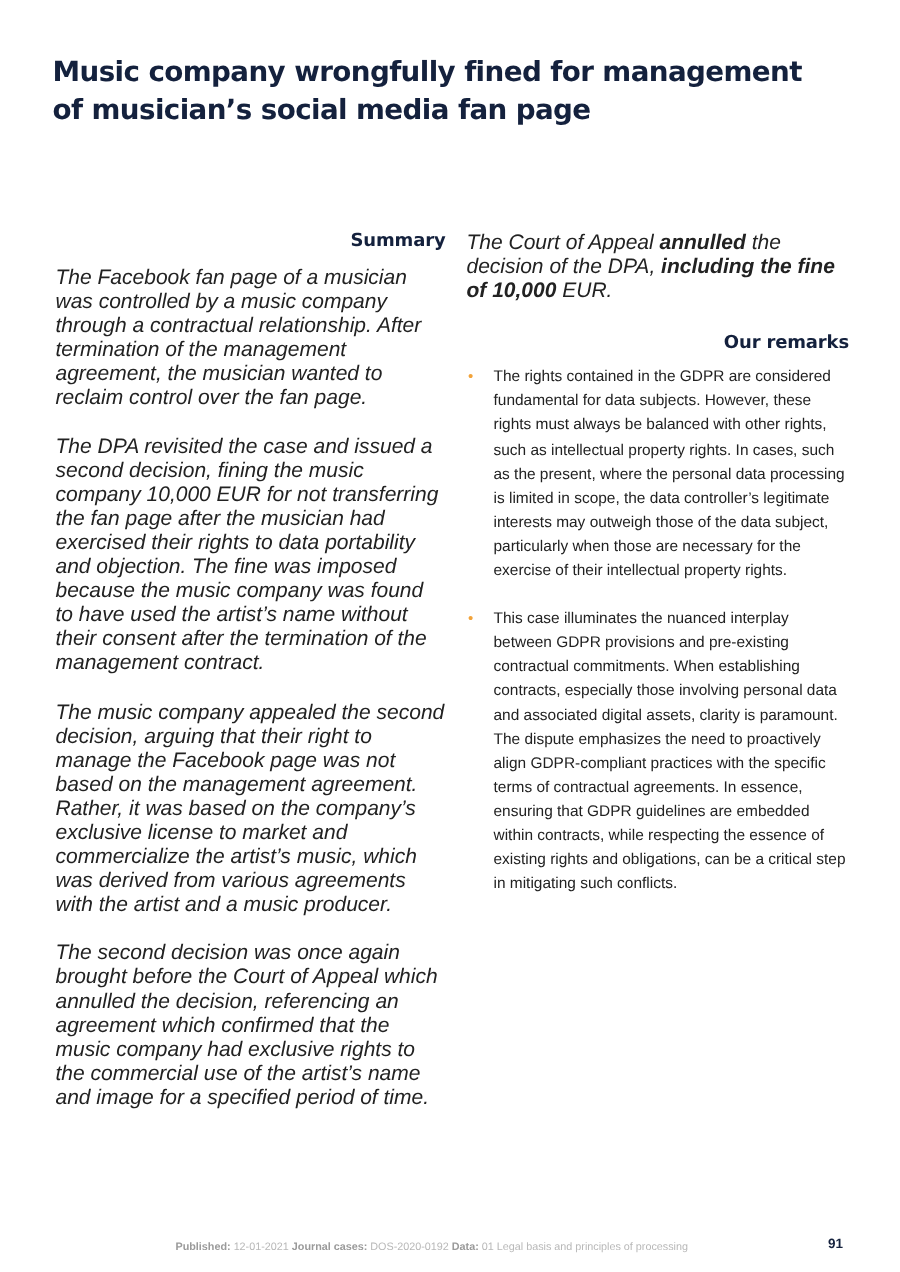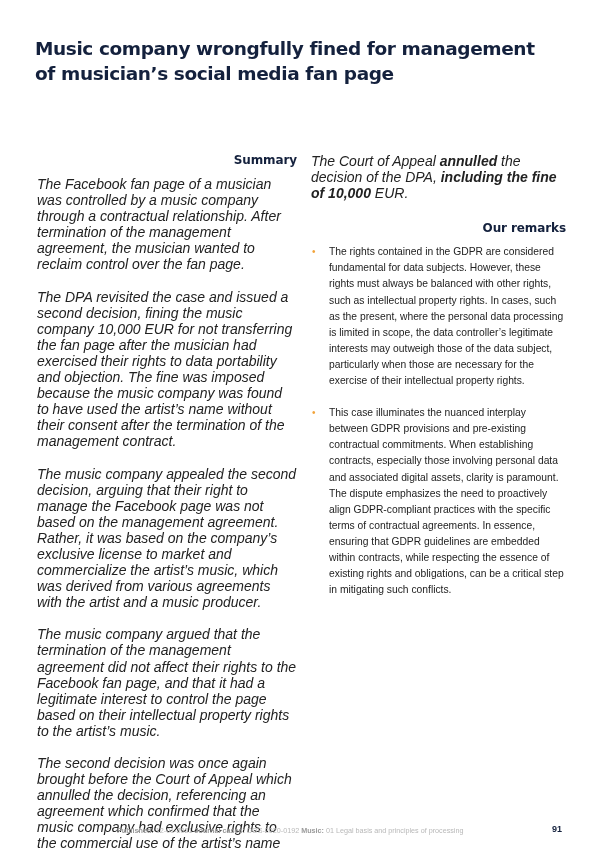--- a/index.html
+++ b/index.html
@@ -48,21 +48,20 @@
 <h1 class="title">
   <span>Music company wrongfully fined for management</span><br>
   <span>of musician’s social media fan page</span>
 </h1>
 
 <div class="col col-left">
   <h2>Summary</h2>
   <p>The Facebook fan page of a musician was controlled by a music company through a contractual relationship. After termination of the management agreement, the musician wanted to reclaim control over the fan page.</p>
   <p>The DPA revisited the case and issued a second decision, fining the music company 10,000 EUR for not transferring the fan page after the musician had exercised their rights to data portability and objection. The fine was imposed because the music company was found to have used the artist’s name without their consent after the termination of the management contract.</p>
   <p>The music company appealed the second decision, arguing that their right to manage the Facebook page was not based on the management agreement. Rather, it was based on the company’s exclusive license to market and commercialize the artist’s music, which was derived from various agreements with the artist and a music producer.</p>
-  <p>The music company argued that the termination of the management agreement did not affect their rights to the Facebook fan page, and that it had a legitimate interest to control the page based on their intellectual property rights to the artist’s music.</p>
   <p>The second decision was once again brought before the Court of Appeal which annulled the decision, referencing an agreement which confirmed that the music company had exclusive rights to the commercial use of the artist’s name and image for a specified period of time.</p>
 </div>
 
 <div class="col col-right">
   <p><span>The Court of Appeal </span><b>annulled</b><span> the decision of the DPA, </span><b>including the fine of 10,000</b><span> EUR.</span></p>
 
   <h2 class="remarks-head">Our remarks</h2>
   <ul>
     <li>
       <span class="bullet">•</span>
@@ -73,16 +72,16 @@
       <span>This case illuminates the nuanced interplay between GDPR provisions and pre-existing contractual commitments. When establishing contracts, especially those involving personal data and associated digital assets, clarity is paramount. The dispute emphasizes the need to proactively align GDPR-compliant practices with the specific terms of contractual agreements. In essence, ensuring that GDPR guidelines are embedded within contracts, while respecting the essence of existing rights and obligations, can be a critical step in mitigating such conflicts.</span>
     </li>
   </ul>
 </div>
 
 <div class="footer">
   <span class="lbl">Published:</span>
   <span>12-01-2021</span>
   <span class="lbl">Journal cases:</span>
   <span>DOS-2020-0192</span>
-  <span class="lbl">Music:</span>
+  <span class="lbl">Data:</span>
   <span>01 Legal basis and principles of processing</span>
 </div>
 <div class="page-num">91</div>
 
 </body></html>

